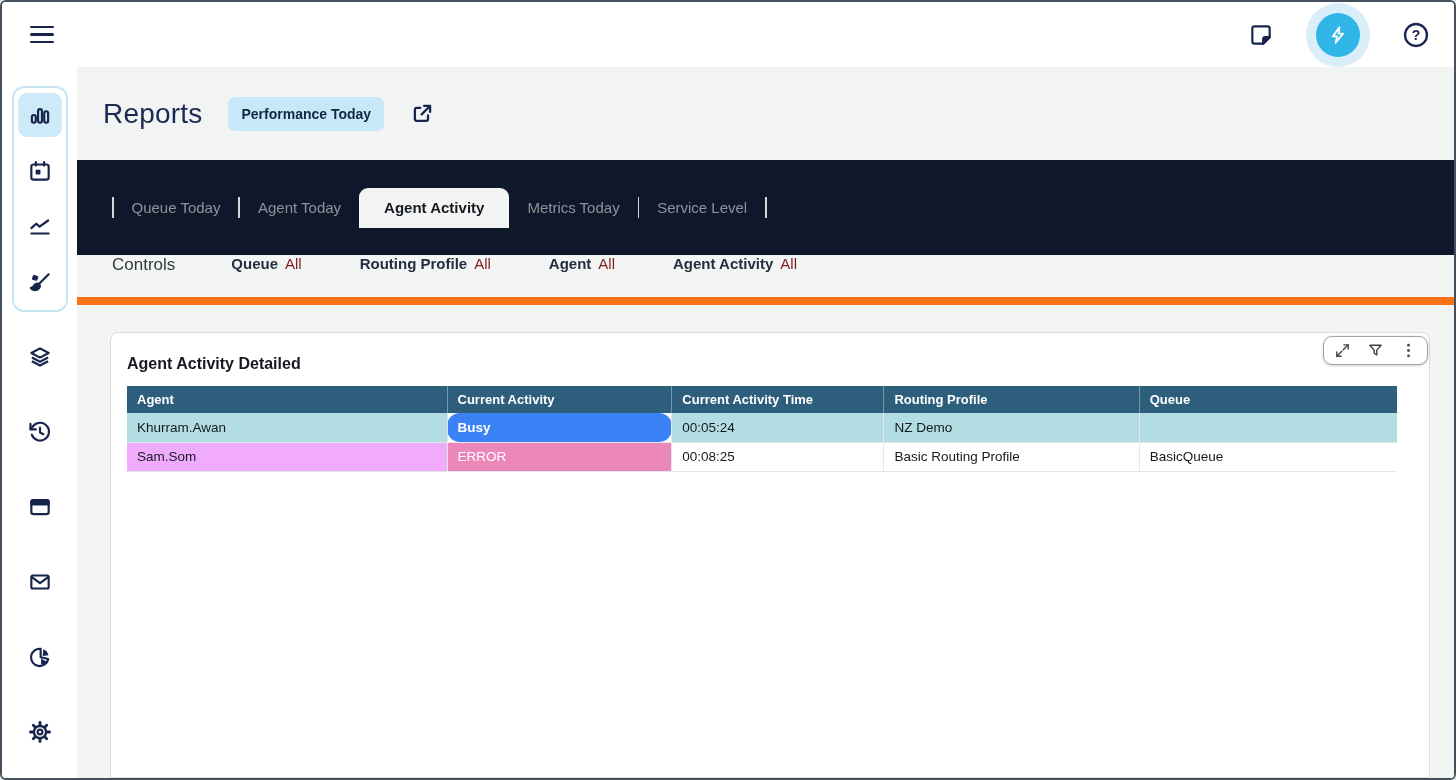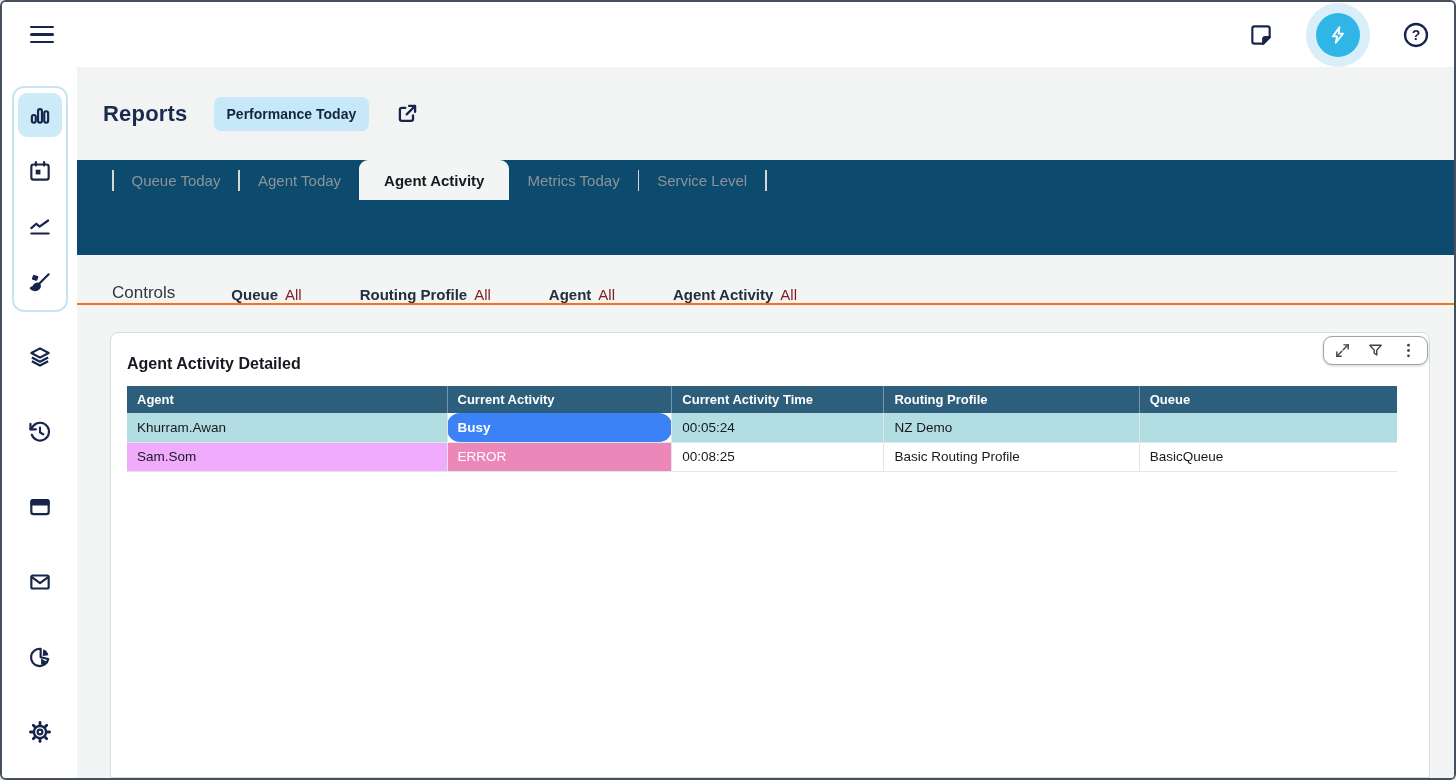--- a/index.html
+++ b/index.html
@@ -27,34 +27,34 @@
     flex-direction:column; align-items:center; padding-top:19px; }
   .nav-group{ border:2px solid #c7e5f3; border-radius:12px; padding:5px 4px;
     display:flex; flex-direction:column; gap:12px; align-items:center; margin-bottom:16px; }
   .nav-item{ width:44px; height:44px; border-radius:9px; display:flex;
     align-items:center; justify-content:center; cursor:pointer; background:transparent; border:none;}
   .nav-item.active{ background:#cdeaf8; }
   .nav-rest{ display:flex; flex-direction:column; gap:31px; align-items:center; margin-top:7px; }
   .main{ flex:1; background:#f2f3f3; display:flex; flex-direction:column; min-width:0; }
   
   .page-header{ height:93px; display:flex; align-items:center; padding-left:26px; gap:26px; flex-shrink:0;}
-  .page-title{ font-size:22px; font-weight:700; color:#1a2a50; letter-spacing:.2px; }
+  .page-title{ font-size:28px; font-weight:400; color:#1a2a50; letter-spacing:.2px; }
   .badge{ background:#c6e8f8; color:#12263f; font-weight:700; font-size:14px;
     padding:9px 13px; border-radius:7px; }
   
   .dash{ flex:1; background:#fff; display:flex; flex-direction:column; min-height:0; }
-  .tabband{ height:95px; background:#0c4a6e; display:flex; align-items:flex-start; padding-left:35px; flex-shrink:0;}
+  .tabband{ height:95px; background:#0f172a; display:flex; align-items:center; padding-left:35px; flex-shrink:0;}
   .tabs{ display:flex; align-items:stretch; height:40px; }
   .tab{ display:flex; align-items:center; padding:0 18px; font-size:15px;
     color:#8d9499; cursor:pointer; background:none; border:none; font-family:inherit;}
   .tab.active{ background:#f3f4f4; border-radius:9px 9px 0 0; color:#16191f;
     font-weight:700; padding:0 25px; }
   .tabsep{ width:1.5px; height:21px; background:#d6d6d6; align-self:center; }
-  .controls{ background:#f3f4f4; border-bottom:2px solid #f97316; height:50px;
-    display:flex; align-items:flex-end; padding-left:35px; flex-shrink:0; }
+  .controls{ background:#f3f4f4; border-bottom:8px solid #f97316; height:50px;
+    display:flex; align-items:flex-start; padding-left:35px; flex-shrink:0; }
   .controls-label{ font-size:17px; color:#33383d; margin-right:56px; }
   .filter{ margin-right:58px; cursor:pointer; background:none; border:none;
     font-family:inherit; font-size:15px; }
   .filter .fname{ font-weight:700; color:#232f3e; }
   .filter .fval{ color:#7f1d1d; margin-left:7px; }
   .cardwrap{ flex:1; background:#f3f4f4; padding:27px 24px 0 33px; min-height:0; }
   .card{ background:#fff; border:1px solid #d9dddd; border-radius:8px 8px 0 0;
     height:100%; position:relative; padding:13px 32px 0 16px; }
   .card-tools{ position:absolute; top:3px; right:1px; background:#fff;
     border:1px solid #9aa5ab; border-radius:9px; box-shadow:0 1px 3px rgba(0,0,0,.18);

